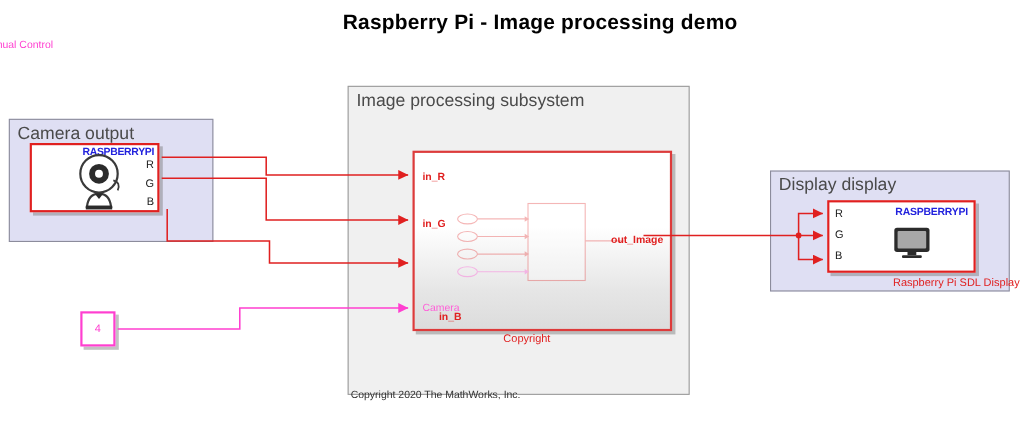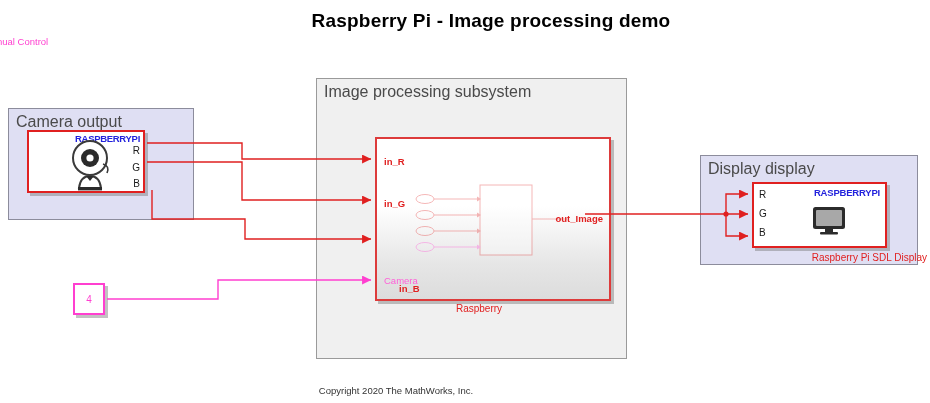--- a/index.html
+++ b/index.html
@@ -95,21 +95,21 @@
   #sdl-label{
     position:absolute;left:712px;top:252px;width:215px;text-align:right;
     font-size:10px;color:#e02020;white-space:nowrap;
   }
 
   
   #wires{position:absolute;left:0;top:0;width:930px;height:403px;pointer-events:none;}
 
   
   #copyright{
-    position:absolute;left:0;top:385px;width:792px;text-align:center;
+    position:absolute;left:0;top:354px;width:792px;text-align:center;
     font-size:9.5px;color:#333;
   }
 </style>
 </head>
 <body>
 
 <div class="canvas">
 
   <div id="page-title">Raspberry Pi - Image processing demo</div>
 
@@ -169,21 +169,21 @@
         </g>
         <path d="M100 105.5 l4 2.5 l-4 2.5 z" fill="#ff3fd0"></path>
       </svg>
     </span>
     <span class="alg-port" id="alg-in-R">in_R</span>
     <span class="alg-port" id="alg-in-G">in_G</span>
     <span class="alg-port" id="alg-in-B">in_B</span>
     <span class="alg-port" id="alg-control">Camera</span>
     <span class="alg-port" id="alg-out-image">out_Image</span>
   </div>
-  <div id="algorithm-label">Raspberry</div>
+  <div id="algorithm-label">Copyright</div>
 
   <div class="area area-lav" id="area-outdisplay">
     <div class="area-label">Display display</div>
   </div>
 
   <div class="blk blk-red" id="sdl-block">
     <div id="sdl-brand">RASPBERRYPI</div>
     <span id="sdl-monitor">
       <svg width="34" height="30" viewBox="0 0 34 30">
         <rect x="1" y="1" width="32" height="22" rx="2.5" fill="#2b2b2b"></rect>

